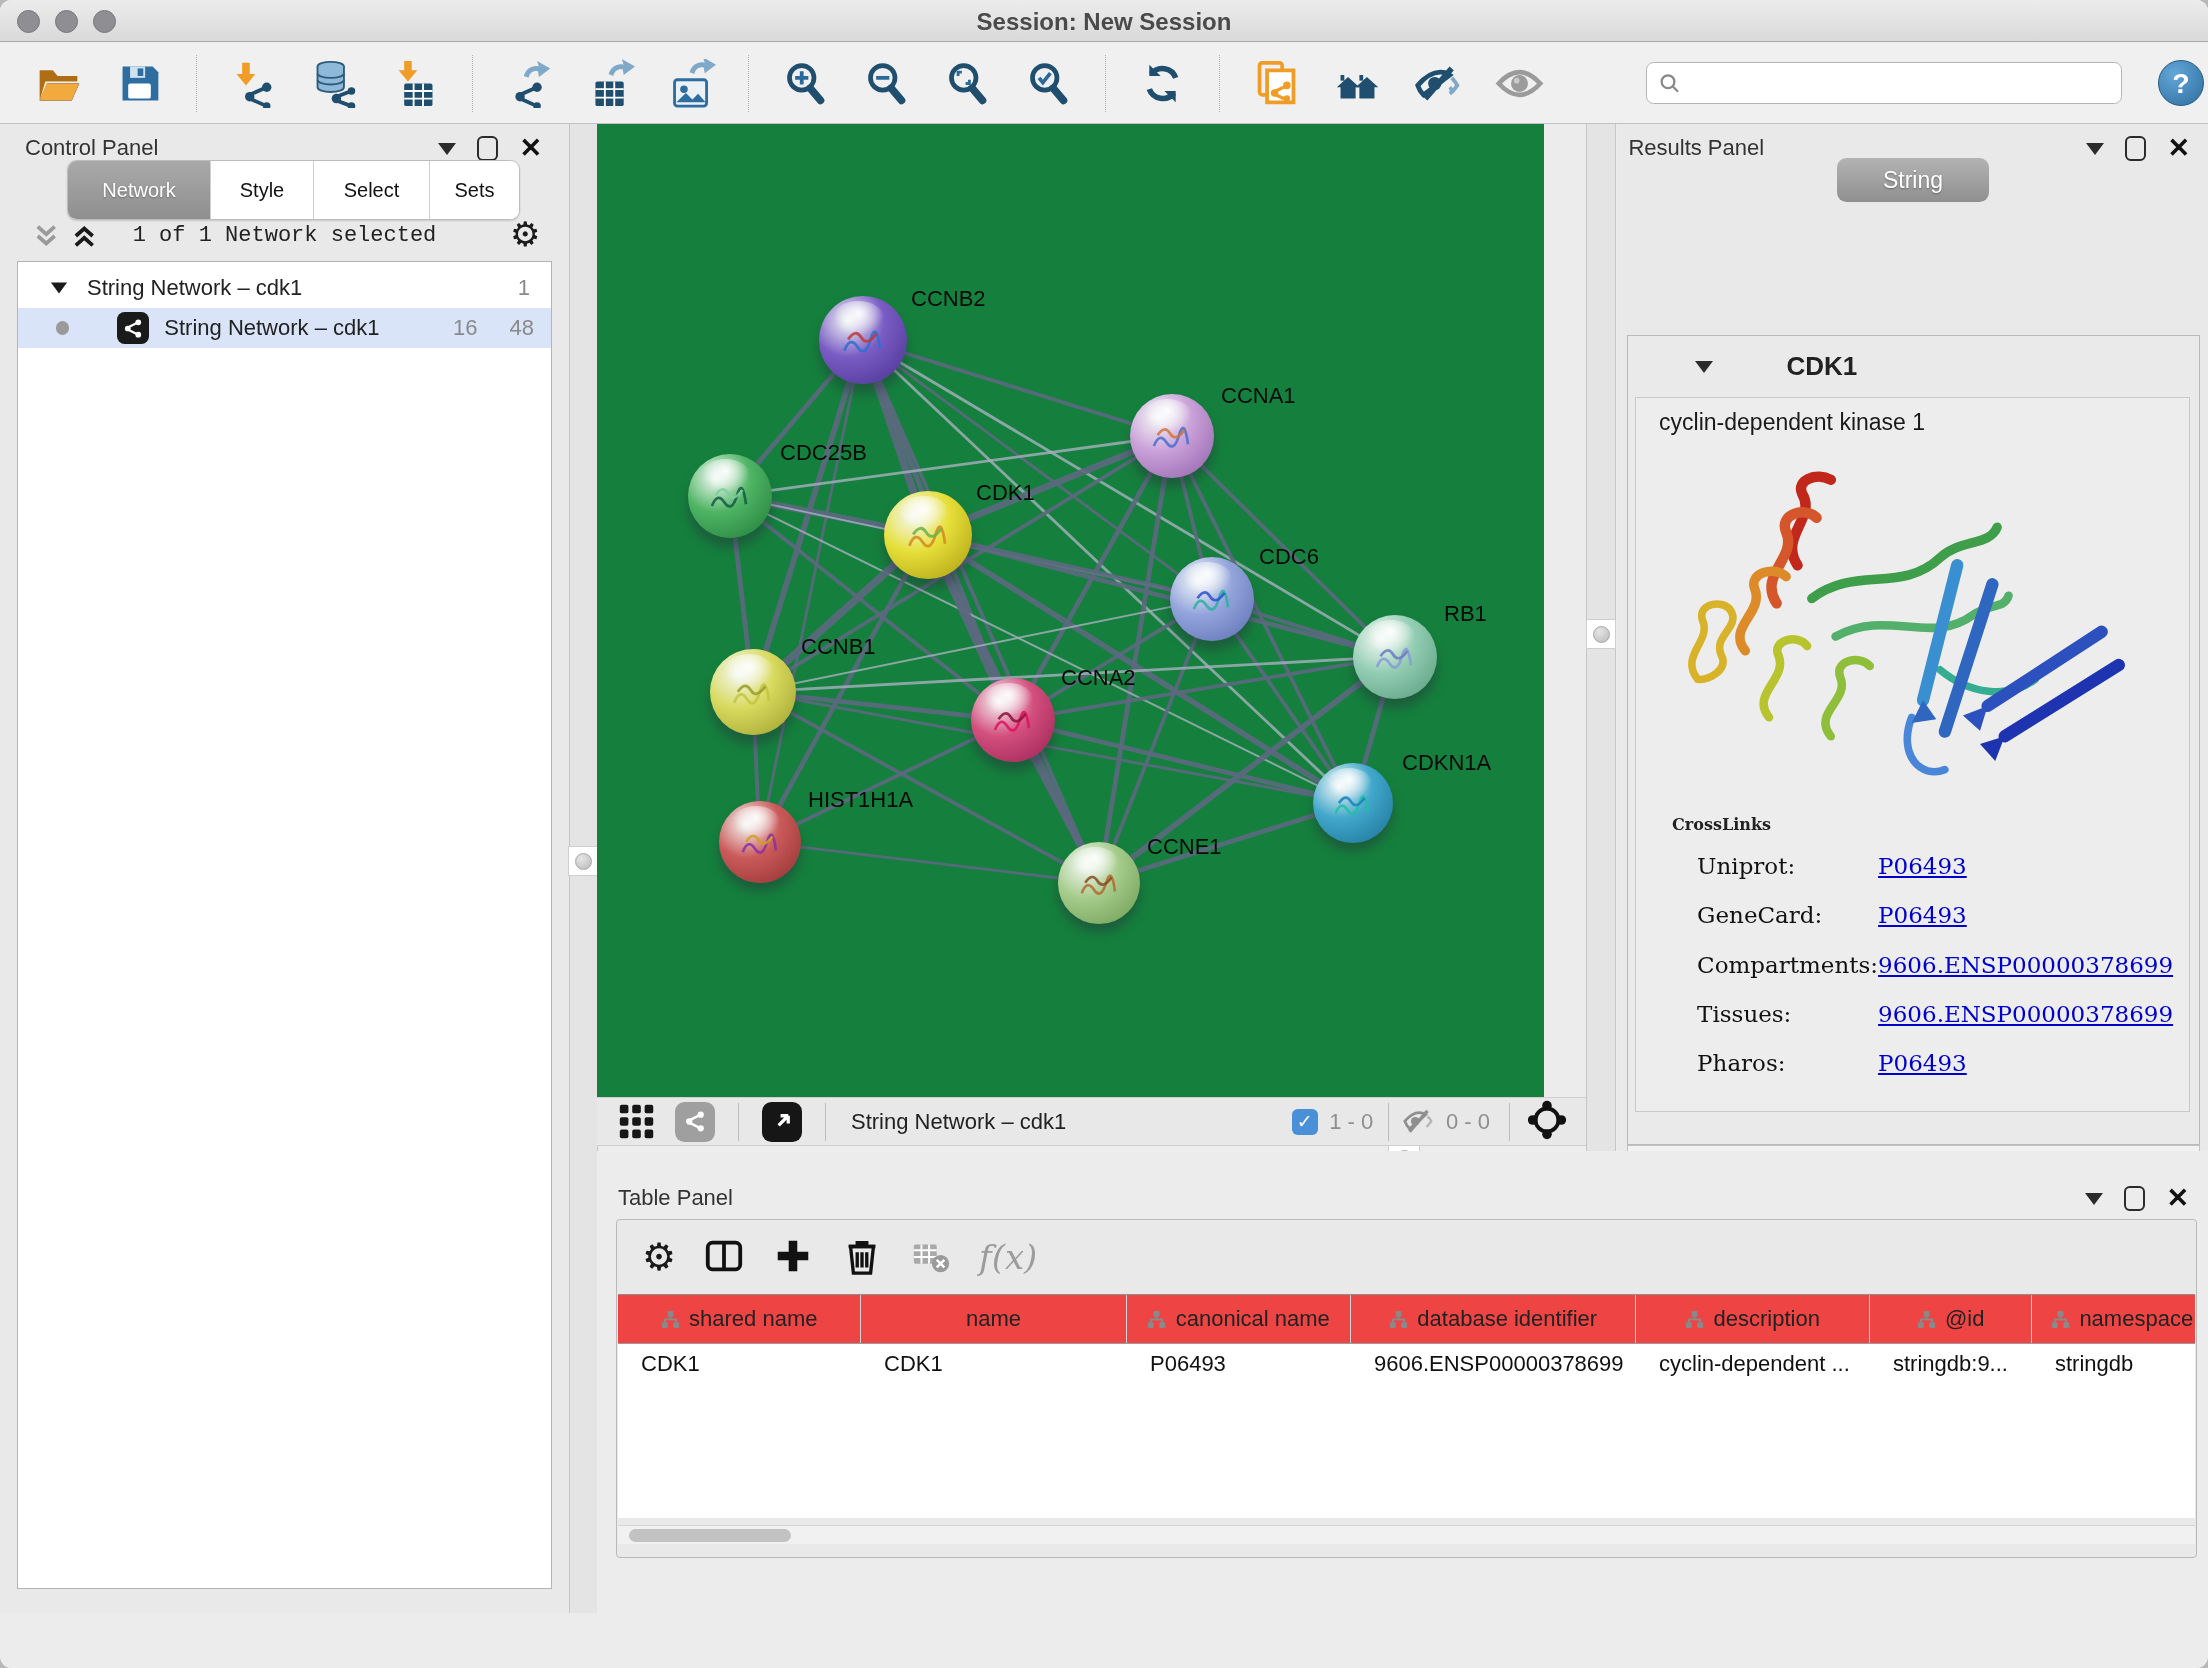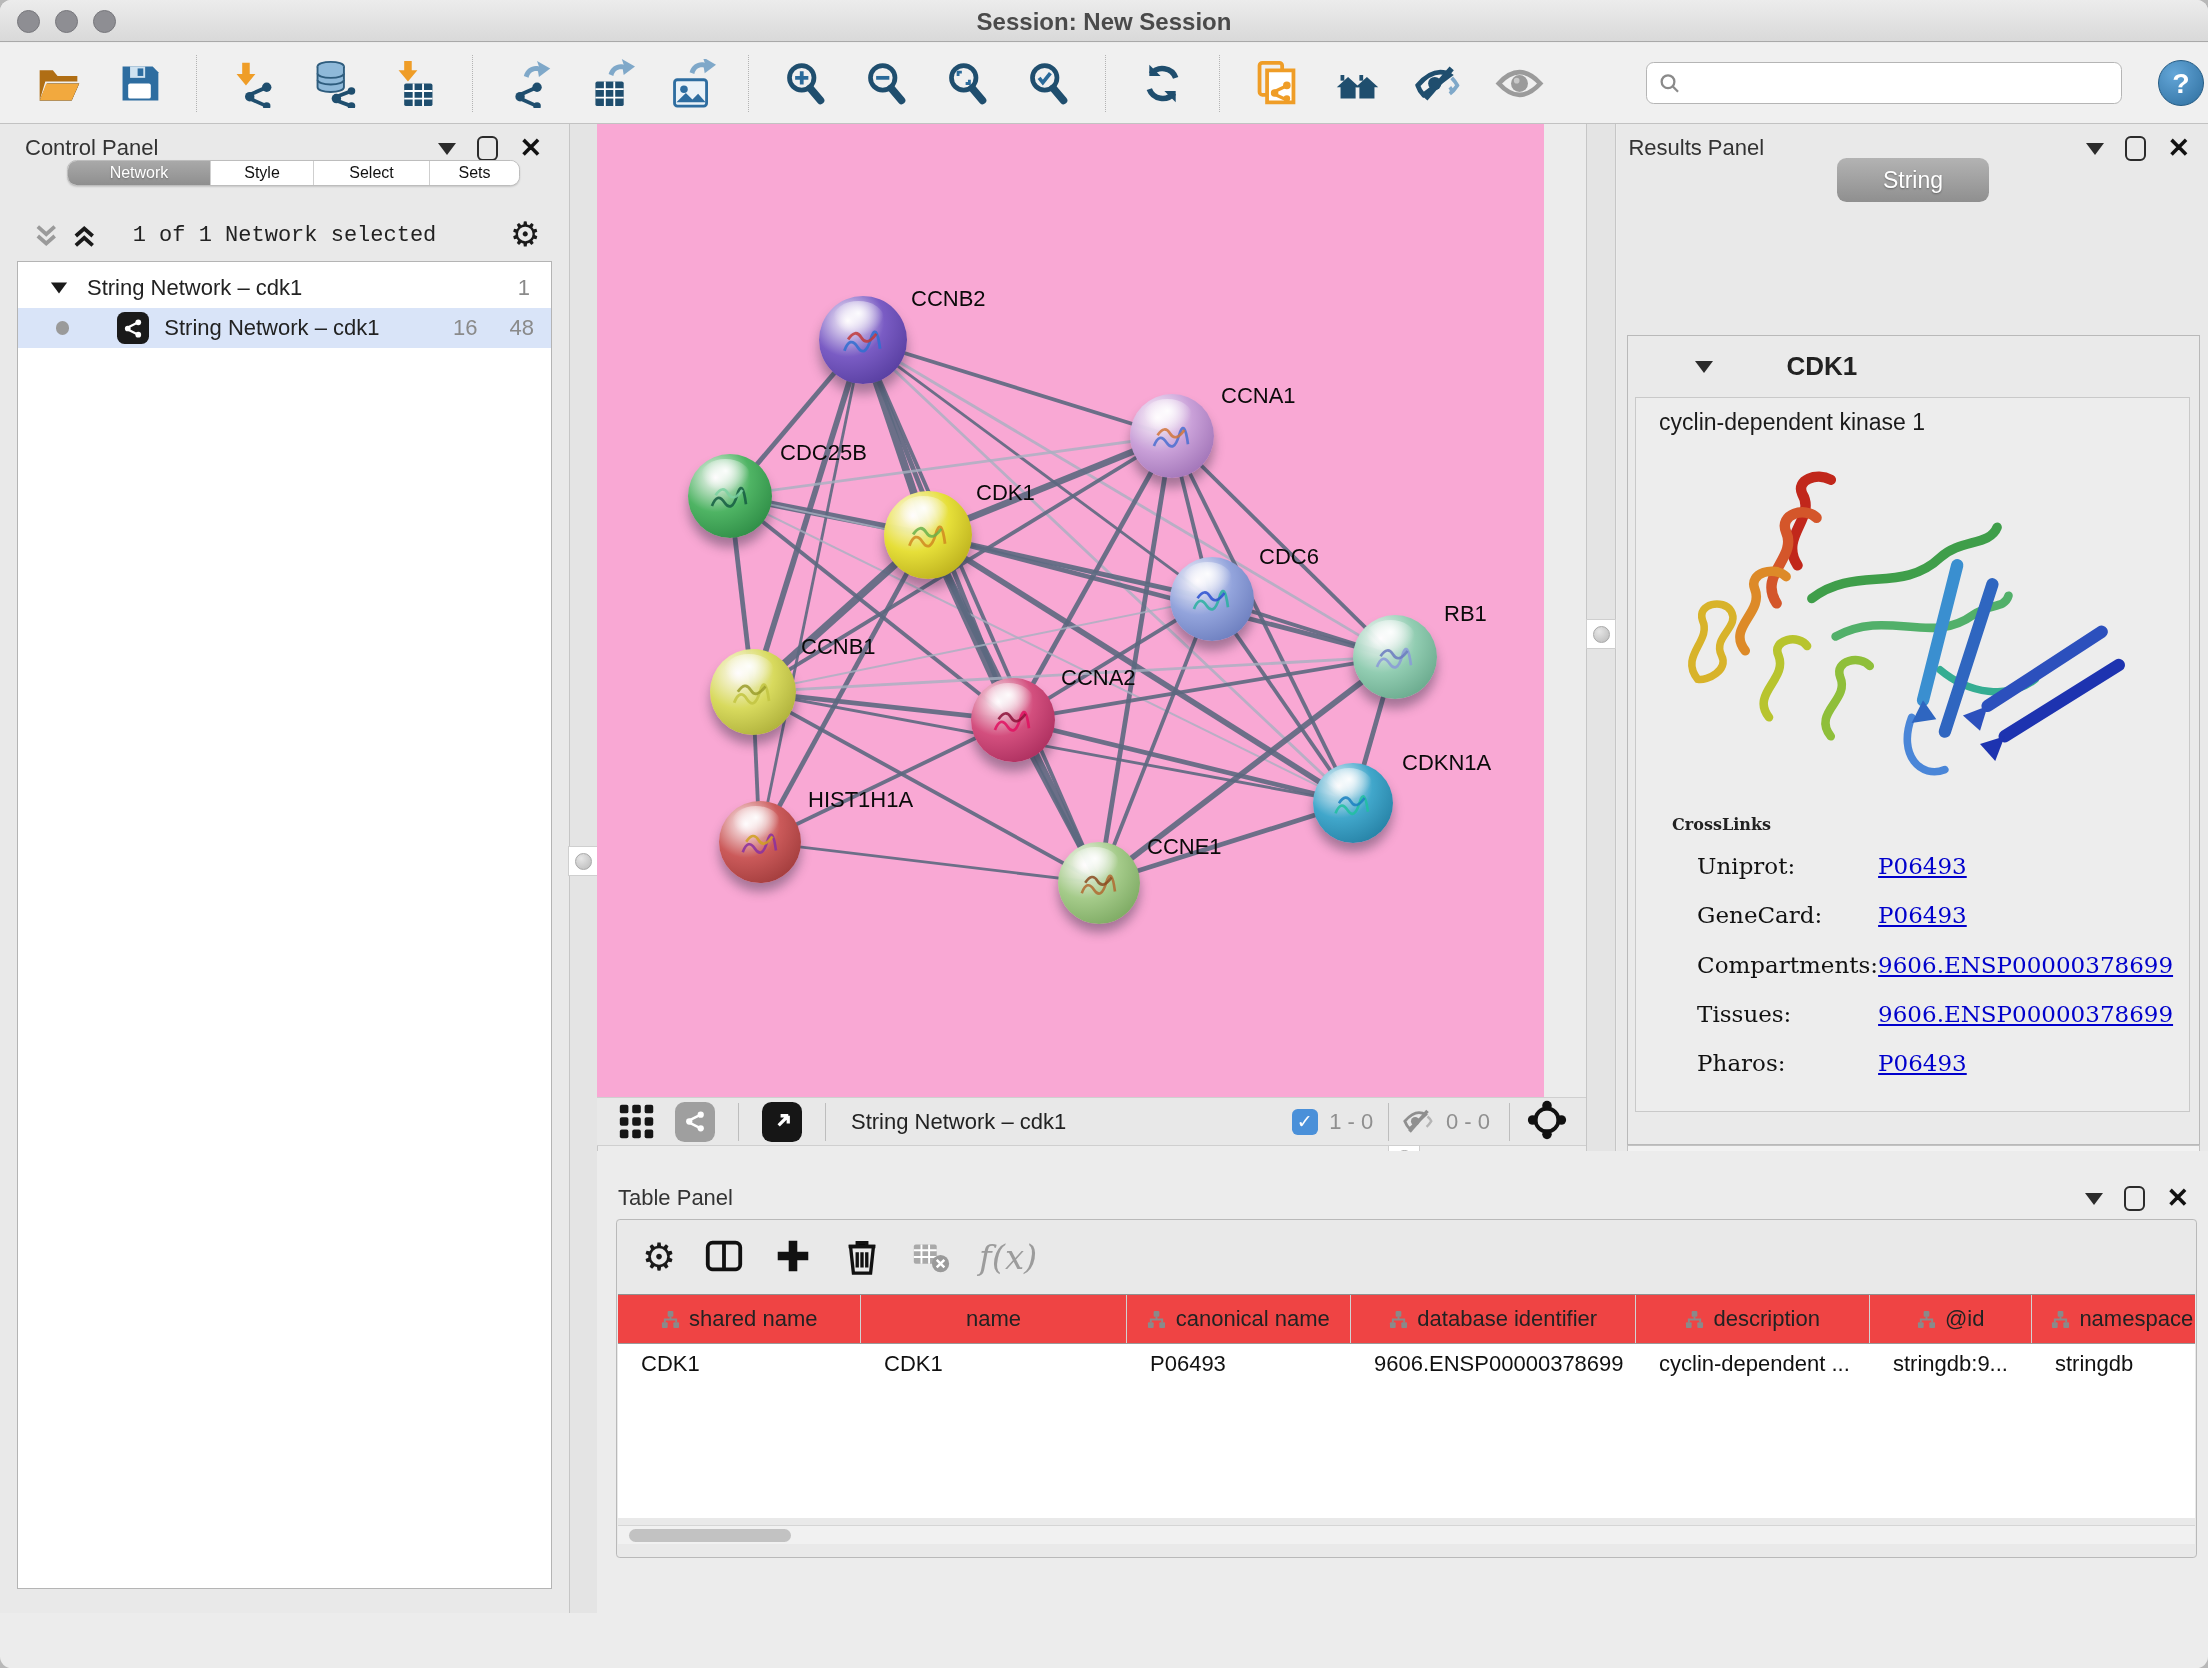--- a/index.html
+++ b/index.html
@@ -34,22 +34,22 @@
   .win-ctls{position:absolute;display:flex;align-items:center;gap:21px;}
   .tri-down{width:0;height:0;border-left:9.5px solid transparent;border-right:9.5px solid transparent;
     border-top:12.4px solid #2b2b2b;}
   .sq{width:21px;height:25px;border:2.9px solid #2b2b2b;border-radius:5.7px;}
   .xx{font-size:27px;font-weight:700;color:#111;line-height:1;}
   
   .control-panel{position:absolute;left:0;top:124px;width:569px;height:1489px;background:#e9e9e9;}
   .cp-title{position:absolute;left:25px;top:11.4px;}
   .tabs{position:absolute;display:flex;border:1px solid #bdbdbd;border-radius:9.5px;
     overflow:hidden;background:#fff;box-shadow:0 1px 1.9px rgba(0,0,0,.15);}
-  .tab{height:24px;display:flex;align-items:center;justify-content:center;
-    font-size:16px;color:#111;background:#fff;border-right:1px solid #cfcfcf;padding:0 3.8px;}
+  .tab{height:58px;display:flex;align-items:center;justify-content:center;
+    font-size:20px;color:#111;background:#fff;border-right:1px solid #cfcfcf;padding:0 3.8px;}
   .tab:last-child{border-right:none;}
   .tab.sel{background:linear-gradient(#a9a9a9,#8f8f8f);color:#fff;text-shadow:0 1px 1.9px rgba(0,0,0,.3);}
   .cp-tabs{left:67px;top:36px;}
   .cp-tabs .tab:nth-child(1){width:143px;}
   .cp-tabs .tab:nth-child(2){width:103px;}
   .cp-tabs .tab:nth-child(3){width:116px;}
   .cp-tabs .tab:nth-child(4){width:89px;}
   .cp-statusrow{position:absolute;left:0;top:91px;width:569px;height:44px;}
   .cp-status{position:absolute;left:0;right:0;text-align:center;top:7.6px;font-size:22px;color:#222;font-family:Liberation Mono, monospace;}
   .chev{position:absolute;top:5.7px;}
@@ -63,21 +63,21 @@
   .share-badge{width:32px;height:32px;border-radius:7.6px;background:#1a1a1a;display:flex;
     align-items:center;justify-content:center;}
   .dot-grey{width:13.3px;height:13.3px;border-radius:50%;background:#9a9a9a;}
   
   .vdiv{position:absolute;background:#e4e4e4;border-left:1px solid #c6c6c6;border-right:1px solid #c6c6c6;}
   .handle-sq{position:absolute;width:30px;height:30px;background:#fff;border:1px solid #cfcfcf;
     display:flex;align-items:center;justify-content:center;}
   .handle-dot{width:17px;height:17px;border-radius:50%;
     background:radial-gradient(circle at 35% 30%,#e6e6e6,#b9b9b9);border:1px solid #a8a8a8;}
   
-  .canvas{position:absolute;left:597px;top:124px;width:947px;height:973px;background:#f9a8d4;overflow:hidden;}
+  .canvas{position:absolute;left:597px;top:124px;width:947px;height:973px;background:#15803d;overflow:hidden;}
   #edges{position:absolute;left:0;top:0;}
   .node{position:absolute;border-radius:50%;}
   .node .hl{position:absolute;left:16%;top:6%;width:58%;height:40%;border-radius:50%;
     background:radial-gradient(ellipse at 50% 35%, rgba(255,255,255,.95), rgba(255,255,255,0) 70%);}
   .node svg{position:absolute;left:18%;top:22%;width:64%;height:64%;}
   .node-label{position:absolute;font-size:22px;color:#0a0a0a;white-space:nowrap;}
   
   .cv-toolbar{position:absolute;left:597px;top:1097px;width:989px;height:49px;background:#e8e8e8;
     border-top:1px solid #cfcfcf;border-bottom:1px solid #cfcfcf;display:flex;align-items:center;}
   .cvt-sep{width:0;height:38px;border-left:1px solid #bdbdbd;}

